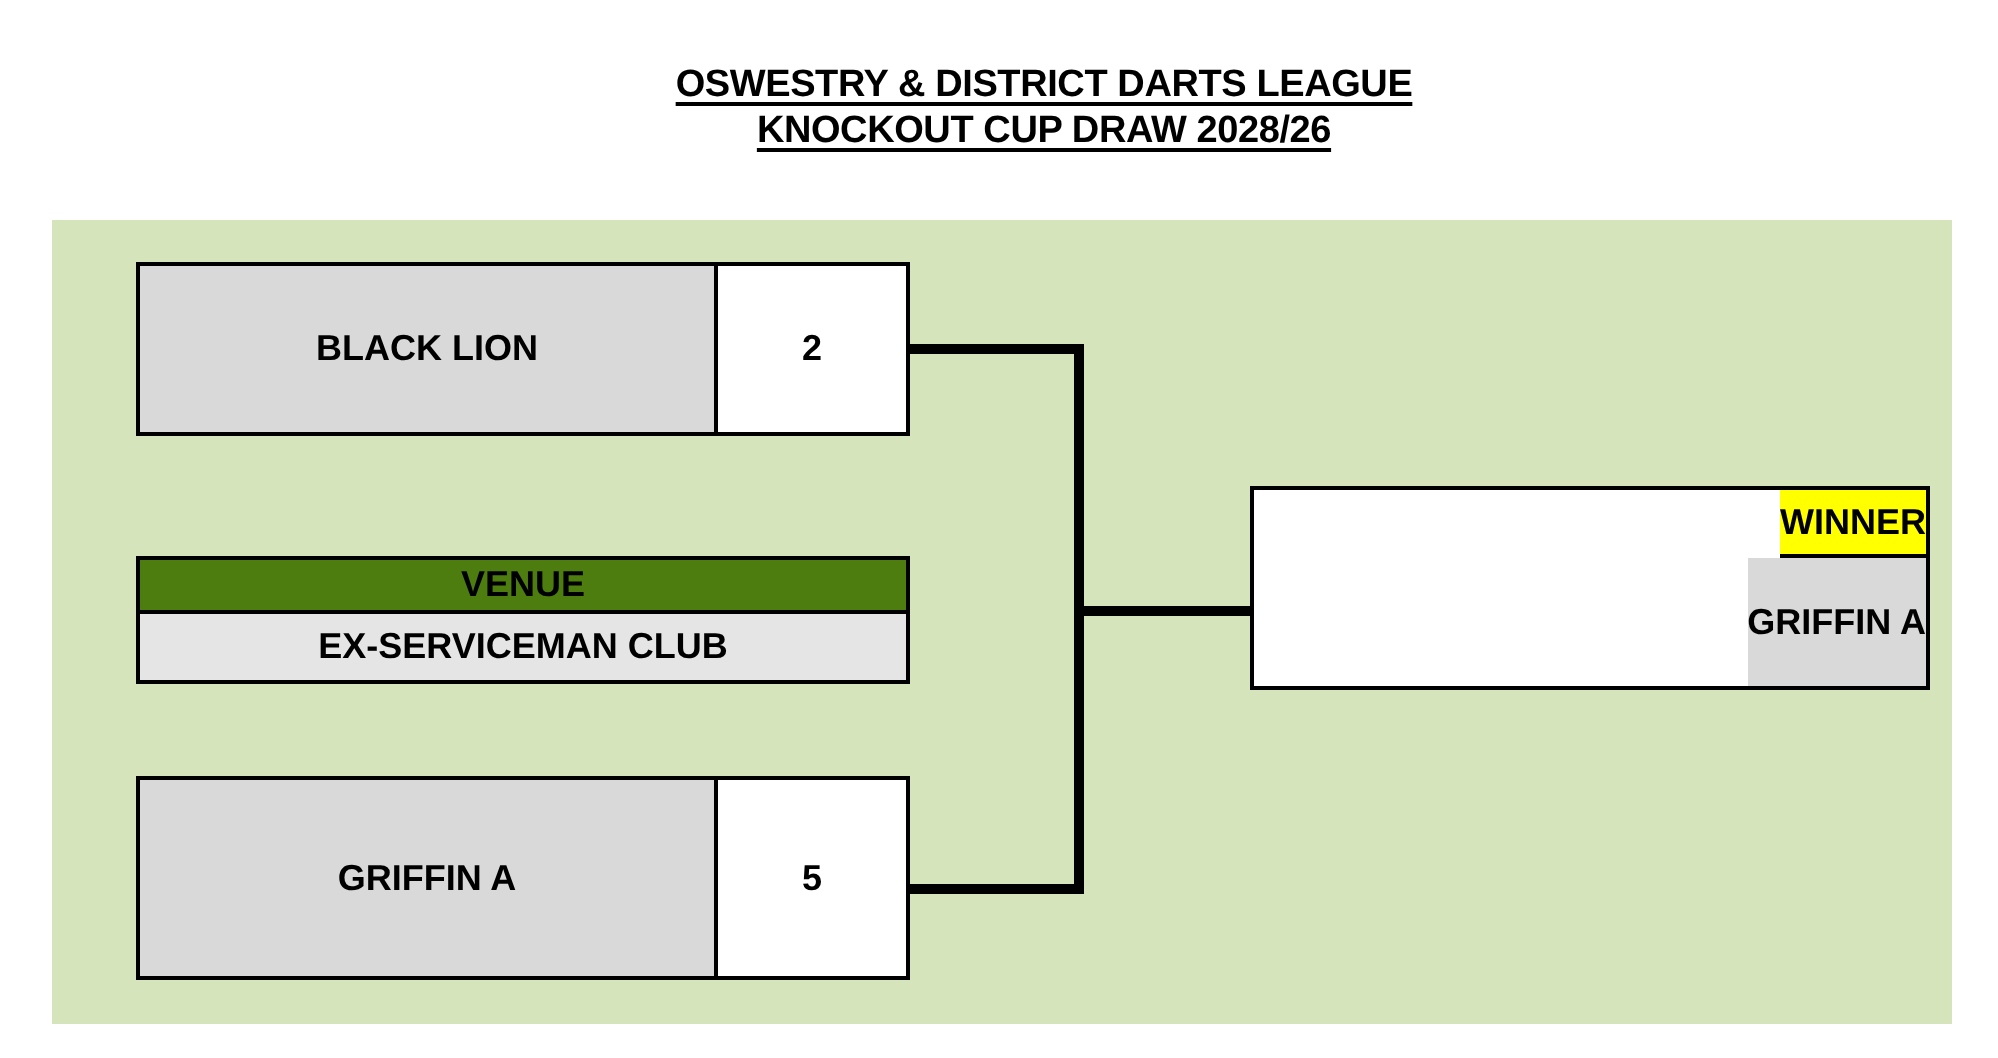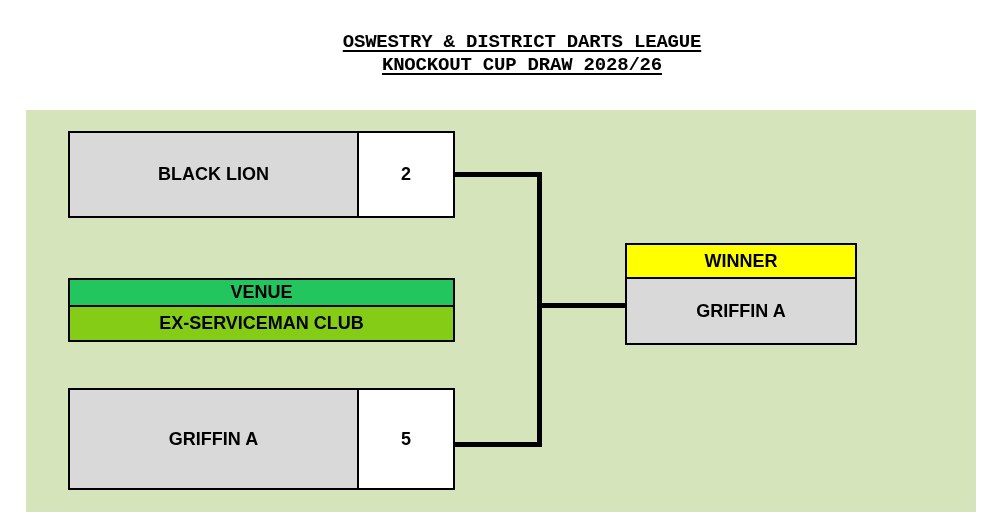--- a/index.html
+++ b/index.html
@@ -26,21 +26,20 @@
     font-size: 19px;
     font-weight: bold;
     color: #000000;
     line-height: 23px;
     letter-spacing: -0.2px;
   }
   .title-line {
     text-decoration: underline;
     text-decoration-thickness: 2px;
     text-underline-offset: 3px;
-    font-family: Liberation Mono, monospace;
   }
 
   
   .green-panel {
     position: absolute;
     left: 26px;
     top: 110px;
     width: 950px;
     height: 402px;
     background: #d6e4bb;
@@ -88,24 +87,24 @@
   }
   .stack-body {
     flex: 1;
     display: flex;
     align-items: center;
     justify-content: center;
   }
 
   #match-top    { left: 68px;  top: 131px; width: 387px; height: 87px; justify-content: space-between;  }
   #venue-box    { left: 68px;  top: 278px; width: 387px; height: 64px;  }
-  #venue-box .stack-header { height: 27px; background: #22c55e; box-sizing: border-box; }
-  #venue-box .stack-body   { background: #84cc16; }
+  #venue-box .stack-header { height: 27px; background: #4d7c0f; box-sizing: border-box; }
+  #venue-box .stack-body   { background: #e5e5e5; }
   #match-bottom { left: 68px;  top: 388px; width: 387px; height: 102px; }
-  #winner-box   { left: 625px; top: 243px; width: 232px; height: 102px; }
+  #winner-box   { left: 625px; top: 243px; width: 340px; height: 102px; align-items: flex-end; }
   #winner-box .stack-header { height: 34px; background: #ffff00; box-sizing: border-box; }
   #winner-box .stack-body   { background: #d9d9d9; }
 
   
   .bracket-line { position: absolute; background: #000000; }
   #line-top-h    { left: 455px; top: 172px; width: 85px; height: 5px; }
   #line-bottom-h { left: 455px; top: 442px; width: 85px; height: 5px; }
   #line-v        { left: 537px; top: 172px; width: 5px;  height: 275px; }
   #line-mid-h    { left: 540px; top: 303px; width: 85px; height: 5px; }
 </style>

